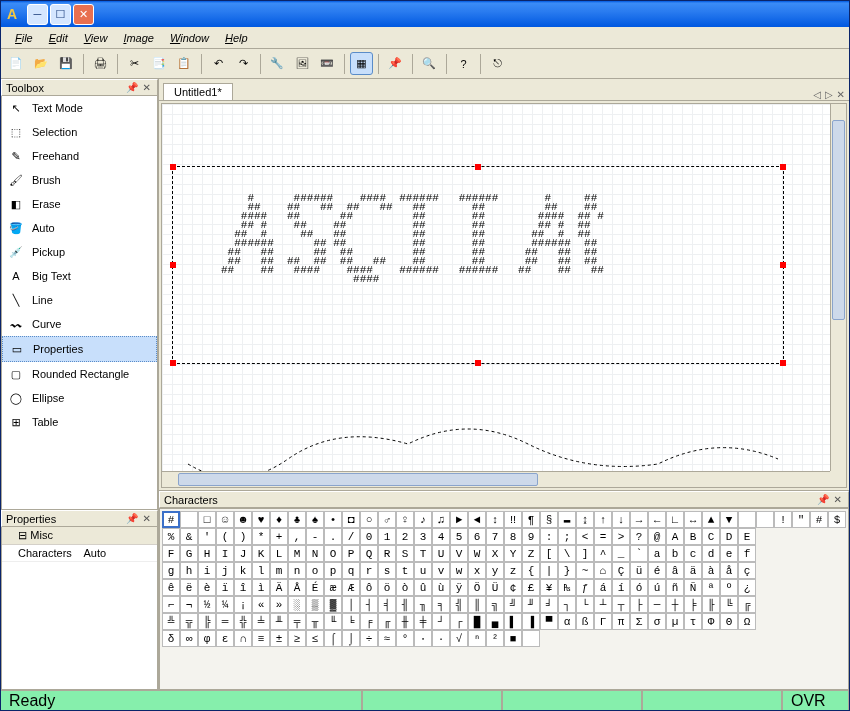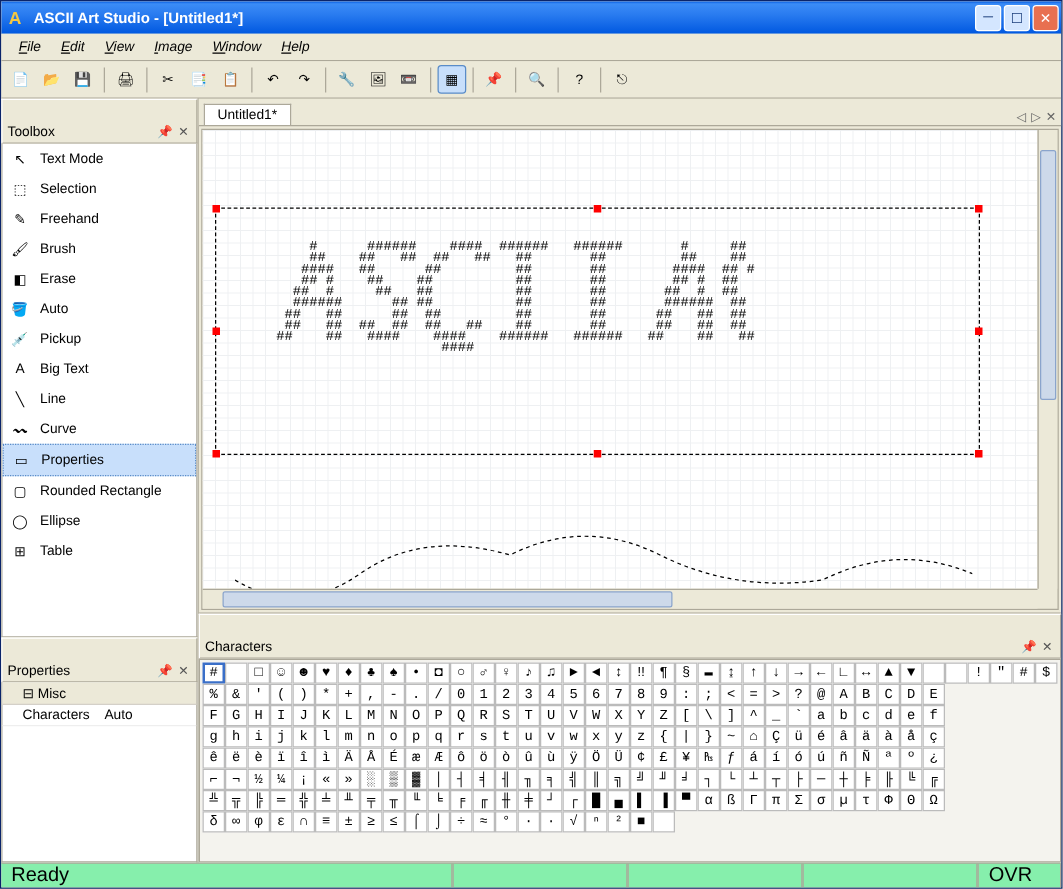--- a/index.html
+++ b/index.html
@@ -12,21 +12,21 @@
 .win-btn.close { background: #e87050; color: #fff; }
 .menubar { height: 22px; background: #ece9d8; display: flex; align-items: center; padding: 2px 6px; border-bottom: 1px solid #aca899; }
 .menu-item { padding: 2px 8px; cursor: pointer; font-style: italic; }
 .menu-item u { text-decoration: underline; }
 .toolbar { height: 30px; background: #ece9d8; display: flex; align-items: center; padding: 2px 4px; gap: 2px; border-bottom: 1px solid #aca899; }
 .tb-btn { width: 23px; height: 23px; display: flex; align-items: center; justify-content: center; border: 1px solid transparent; border-radius: 3px; cursor: pointer; }
 .tb-btn.active { border-color: #5a8cc8; background: #c8dffb; }
 .tb-sep { width: 1px; height: 20px; background: #aca899; margin: 0 3px; }
 .main-area { display: flex; height: calc(100% - 26px - 22px - 30px - 20px); }
 .left-col { width: 200px; display: flex; flex-direction: column; border-right: 1px solid #aca899; }
-.panel-header { background: #ece9d8; border: 1px solid #fff; border-right-color: #aca899; border-bottom-color: #aca899; padding: 2px 4px; display: flex; align-items: flex-end; height: 36px; }
+.panel-header { background: #ece9d8; border: 1px solid #fff; border-right-color: #aca899; border-bottom-color: #aca899; padding: 2px 4px; display: flex; align-items: flex-start; height: 17px; }
 .panel-header .title { flex: 1; }
 .panel-header .pin, .panel-header .close { cursor: pointer; font-size: 10px; padding: 0 2px; color: #555; }
 .toolbox-body { flex: 1; background: #fff; border: 1px solid #aca899; border-top: none; overflow-y: auto; }
 .tool-item { display: flex; align-items: center; padding: 4px 6px; gap: 8px; cursor: pointer; }
 .tool-item.selected { background: #c8dffb; border: 1px dotted #5a8cc8; }
 .tool-icon { width: 16px; height: 16px; display: inline-flex; align-items: center; justify-content: center; }
 .properties-panel { height: 180px; display: flex; flex-direction: column; }
 .prop-body { flex: 1; background: #fff; border: 1px solid #aca899; border-top: none; font-size: 11px; }
 .prop-cat { background: #ece9d8; padding: 2px 16px; border-bottom: 1px solid #d4d0c8; }
 .prop-row { display: flex; border-bottom: 1px solid #eee; }
@@ -55,21 +55,20 @@
 .statusbar { height: 20px; background: #86efac; border-top: 1px solid #aca899; display: flex; align-items: center; font-size: 16px; }
 .statusbar .cell { border: 1px solid #aca899; border-top: none; border-bottom: none; padding: 2px 8px; height: 100%; display: flex; align-items: center; }
 .statusbar .cell.main { flex: 1; border-left: none; }
 svg { display: block; }
 </style>
 </head>
 <body>
 
 <div class="titlebar">
   <span class="app-icon">A</span>
-  <span class="title">ASCII Art Studio - [Untitled1*]</span>
   <div class="win-btns">
     <div class="win-btn">─</div>
     <div class="win-btn">☐</div>
     <div class="win-btn close">✕</div>
   </div>
 </div>
 
 <div class="menubar" id="menubar">
     <div class="menu-item"><u>F</u>ile</div>
     <div class="menu-item"><u>E</u>dit</div>

